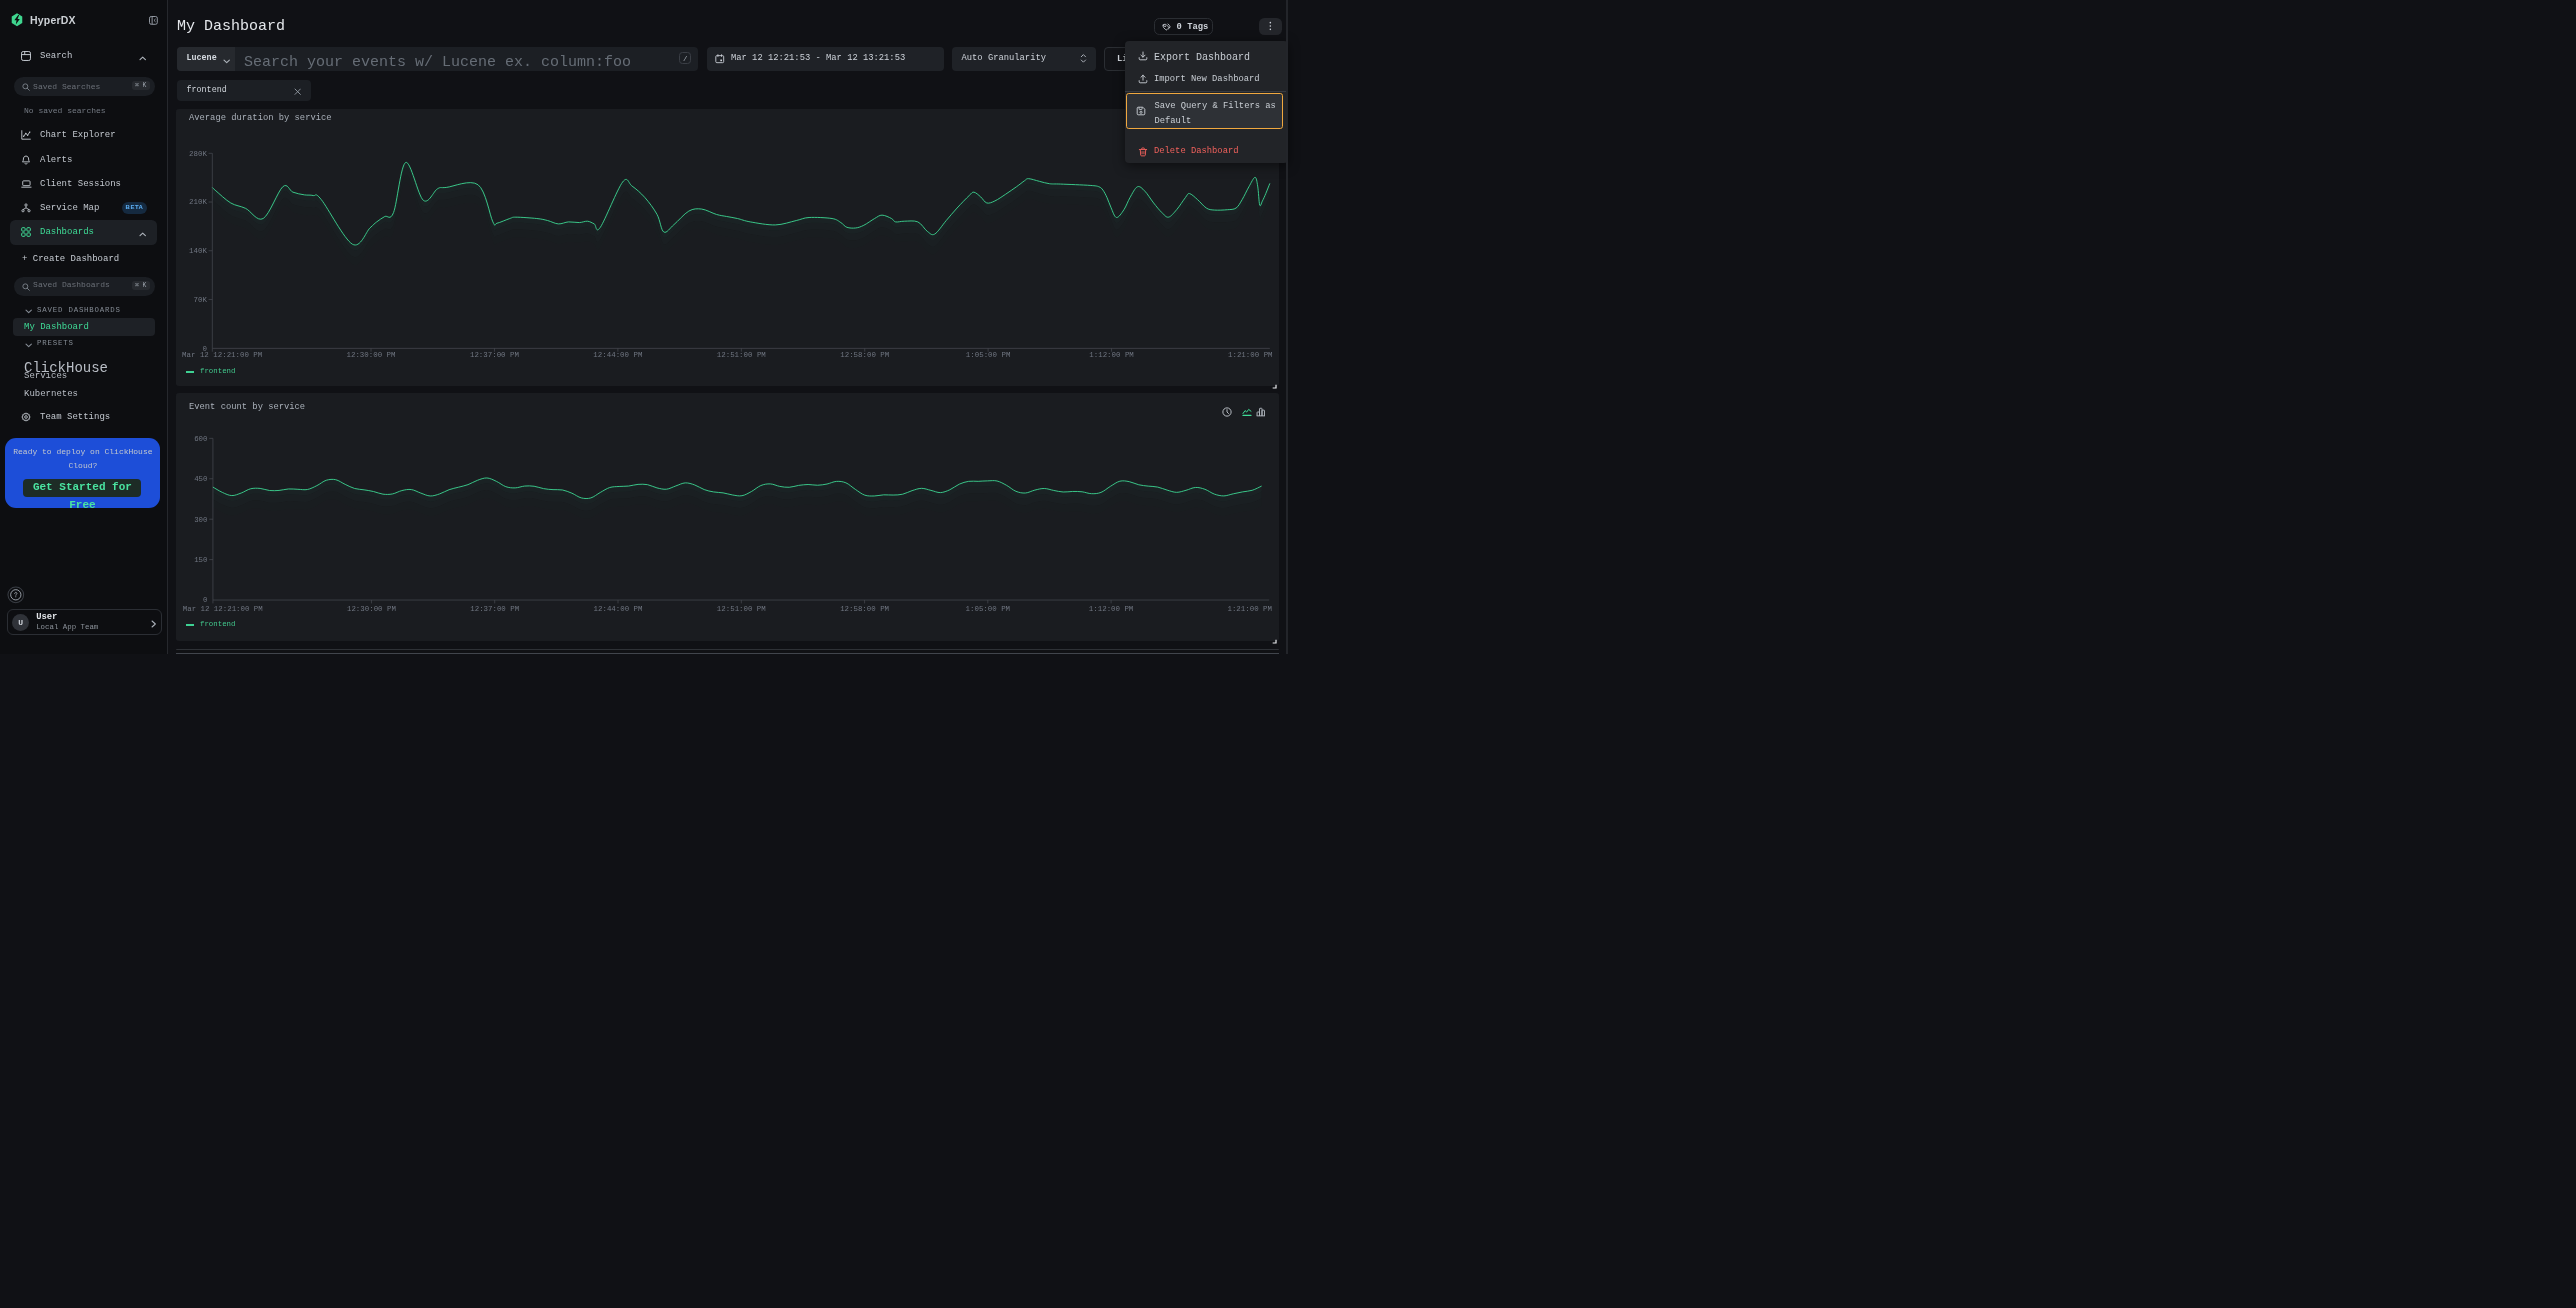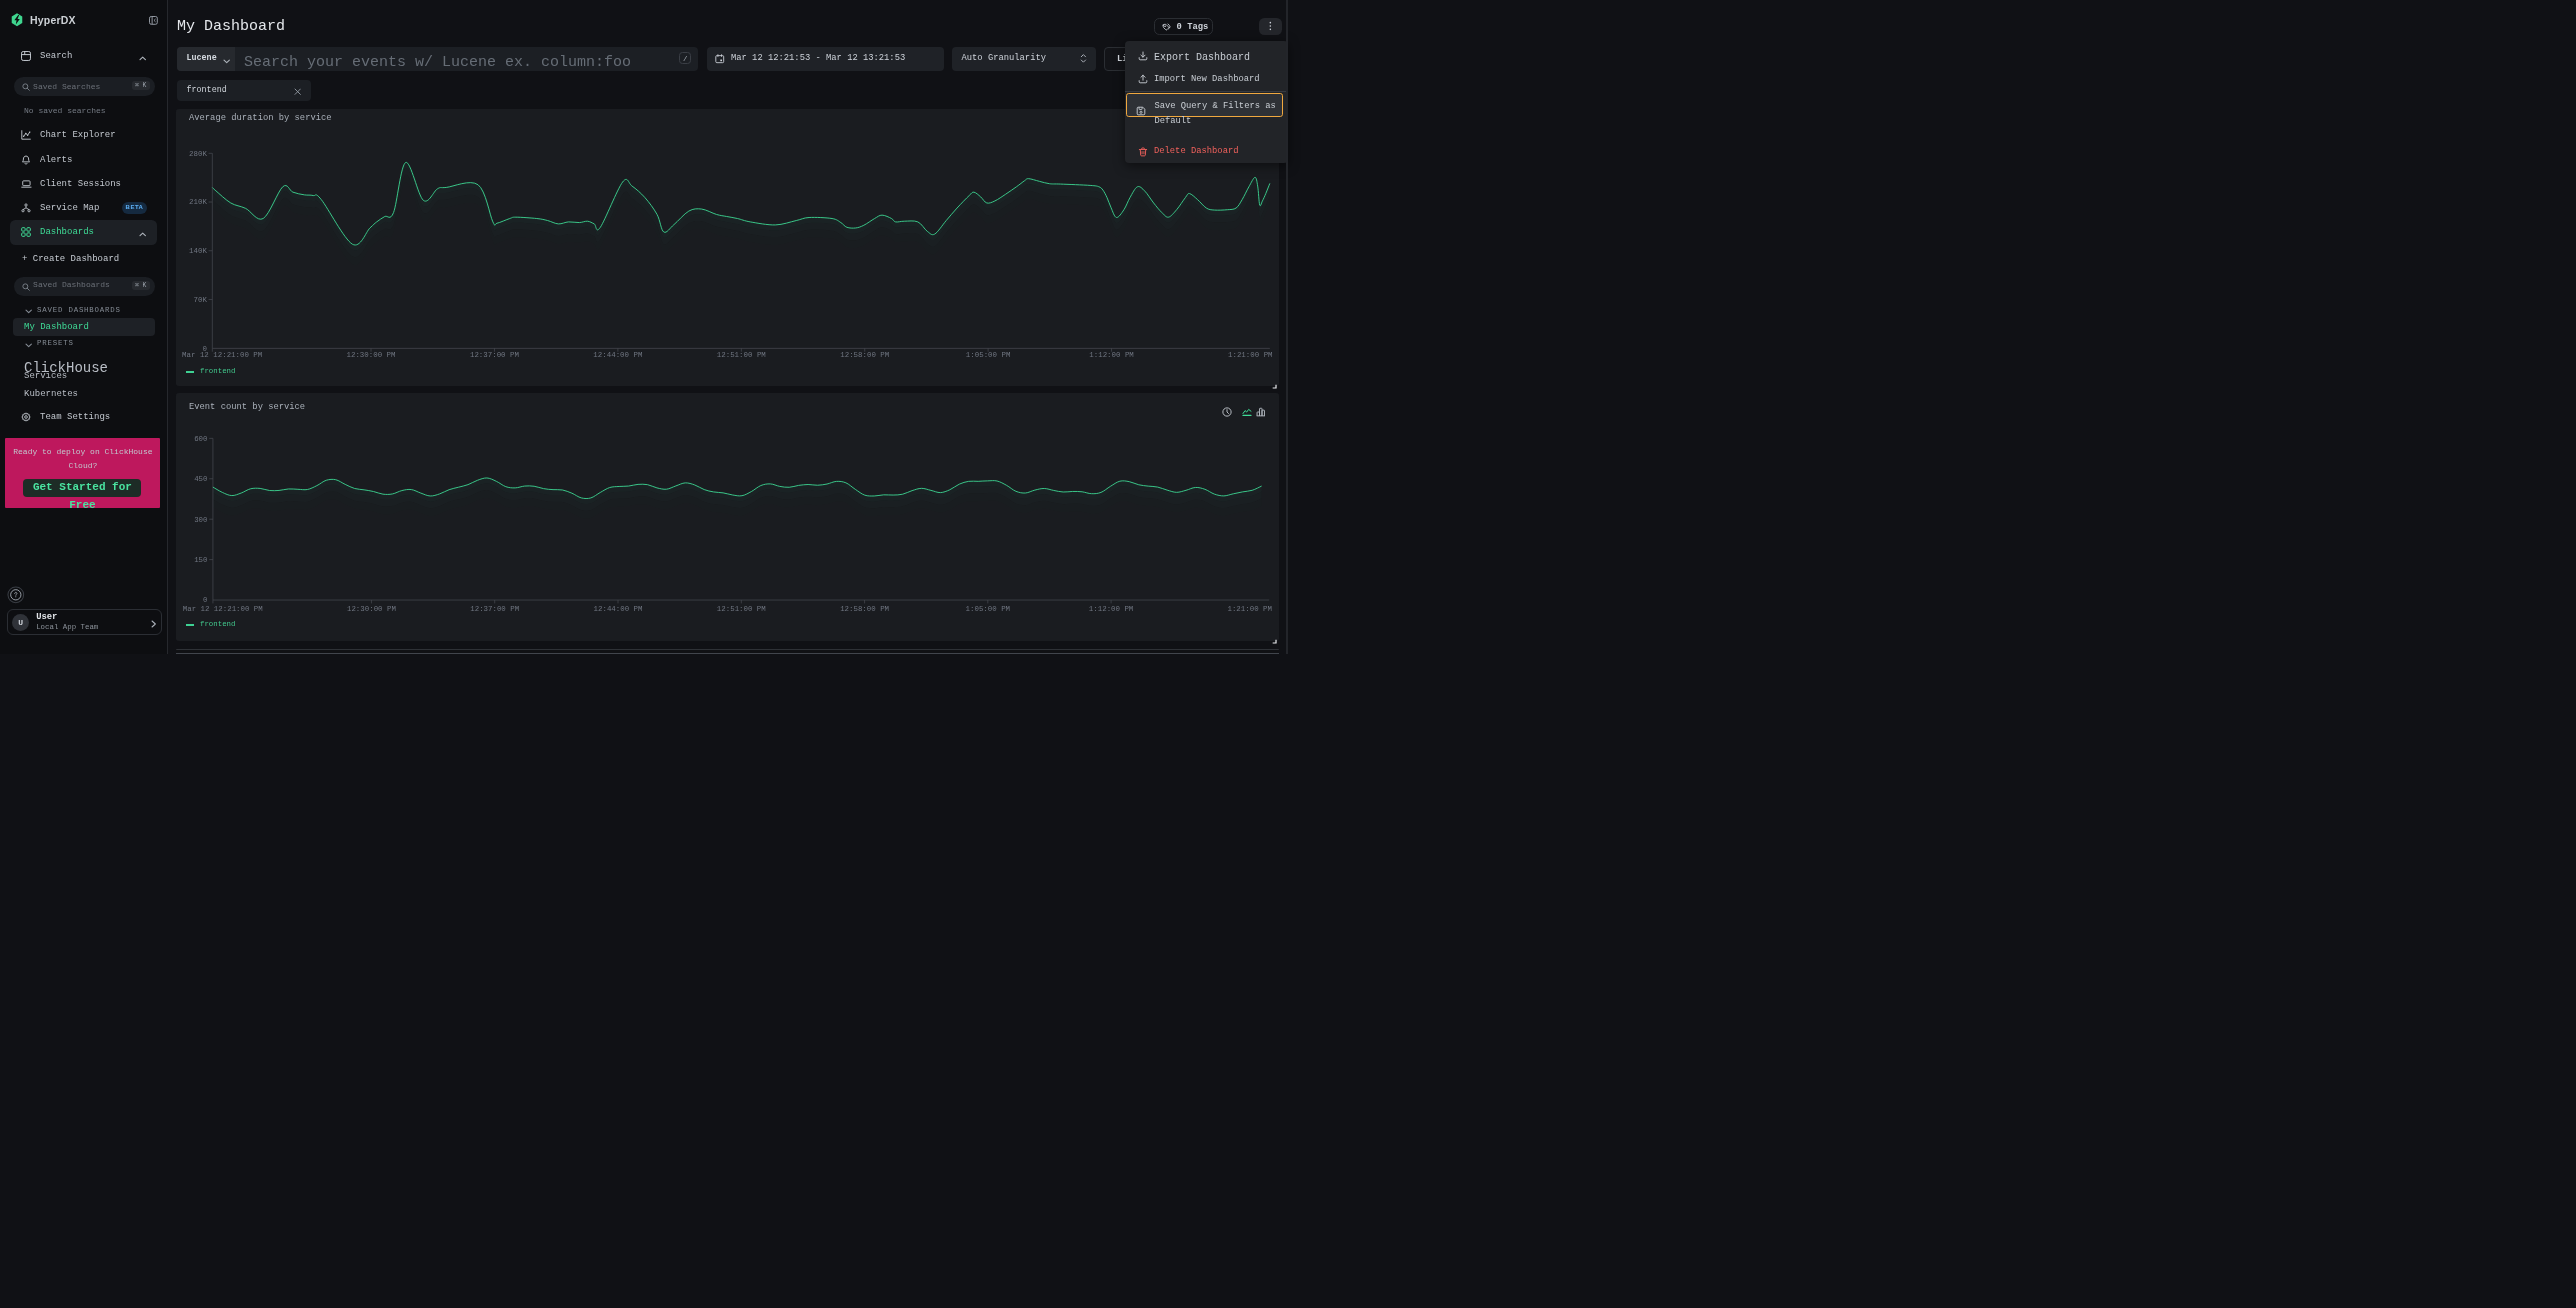--- a/index.html
+++ b/index.html
@@ -93,21 +93,21 @@
       </svg></div>
     <div style="position:absolute;left:37px;top:339px;font-size:7.4px;letter-spacing:0.8px;color:#858c95">PRESETS</div>
     <div style="position:absolute;left:24px;top:360px;font-size:14px;color:#b9bec6">ClickHouse</div>
     <div style="position:absolute;left:24px;top:371px;font-size:9px;color:#b9bec6">Services</div>
     <div style="position:absolute;left:24px;top:389px;font-size:9px;color:#b9bec6">Kubernetes</div>
     <div style="position:absolute;left:21px;top:412px;width:10px;height:10px;"><svg width="10" height="10" viewBox="0 0 15 15" fill="none" style="">
         <circle cx="7.5" cy="7.5" r="2" stroke="#c3c8cf" stroke-width="1.3"></circle>
         <path d="M7.5 1.2 L8.3 3 L10.3 2.2 L10.6 4.3 L12.8 4.2 L12 6.1 L13.9 7.5 L12 8.9 L12.8 10.8 L10.6 10.7 L10.3 12.8 L8.3 12 L7.5 13.8 L6.7 12 L4.7 12.8 L4.4 10.7 L2.2 10.8 L3 8.9 L1.1 7.5 L3 6.1 L2.2 4.2 L4.4 4.3 L4.7 2.2 L6.7 3 Z" stroke="#c3c8cf" stroke-width="1.2" stroke-linejoin="round"></path>
       </svg></div>
     <div style="position:absolute;left:40px;top:411px;font-size:9px;line-height:12px;color:#c3c8cf">Team Settings</div>
-    <div style="position:absolute;left:5.4px;top:438px;width:155px;height:70px;background:#be185d;border-radius:1px;">
+    <div style="position:absolute;left:5.4px;top:438px;width:155px;height:70px;background:#1d4ed8;border-radius:11px;">
       <div style="position:absolute;left:0;top:7.4px;width:155px;text-align:center;font-size:8px;line-height:14px;color:#c2c7ce">Ready to deploy on ClickHouse<br>Cloud?</div>
       <div style="position:absolute;left:18px;top:41px;width:118px;height:17.6px;background:#1d2c26;border-radius:4px;text-align:center;font-size:11px;font-weight:bold;line-height:17.6px;color:#4ae3a0">Get Started for Free</div>
     </div>
     <div style="position:absolute;left:7.4px;top:586px;width:17.6px;height:17.6px;"><svg width="17.6" height="17.6" viewBox="0 0 26 26" fill="none" style="">
         <circle cx="13" cy="13" r="11.6" stroke="#3a3e45" stroke-width="1.5"></circle>
         <circle cx="13" cy="13" r="7.6" stroke="#aab0b9" stroke-width="1.3"></circle>
         <path d="M11.3 11.2 C11.3 10.2 12 9.5 13 9.5 C14 9.5 14.7 10.2 14.7 11.1 C14.7 12.3 13 12.4 13 13.7" stroke="#aab0b9" stroke-width="1.2" stroke-linecap="round" fill="none"></path>
         <circle cx="13" cy="16" r="0.8" fill="#aab0b9"></circle>
       </svg></div>
     <div style="position:absolute;left:7.2px;top:609px;width:155px;height:26px;border:0.7px solid #2b2e34;border-radius:6px;">
@@ -275,21 +275,21 @@
             <path d="M7.5 1.5 L7.5 9 M4.4 6.2 L7.5 9.3 L10.6 6.2" stroke="#c9ced4" stroke-width="1.4" stroke-linecap="round" stroke-linejoin="round"></path>
             <path d="M1.8 10 L1.8 11.8 C1.8 12.6 2.4 13.2 3.2 13.2 L11.8 13.2 C12.6 13.2 13.2 12.6 13.2 11.8 L13.2 10" stroke="#c9ced4" stroke-width="1.4" stroke-linecap="round"></path>
           </svg></div>
         <div style="position:absolute;left:29px;top:10.5px;font-size:10px;color:#c9ced4">Export Dashboard</div>
         <div style="position:absolute;left:12.5px;top:33px;width:10px;height:10px;"><svg width="10" height="10" viewBox="0 0 15 15" fill="none" style="">
             <path d="M7.5 9.3 L7.5 1.8 M4.4 4.9 L7.5 1.8 L10.6 4.9" stroke="#c9ced4" stroke-width="1.4" stroke-linecap="round" stroke-linejoin="round"></path>
             <path d="M1.8 10 L1.8 11.8 C1.8 12.6 2.4 13.2 3.2 13.2 L11.8 13.2 C12.6 13.2 13.2 12.6 13.2 11.8 L13.2 10" stroke="#c9ced4" stroke-width="1.4" stroke-linecap="round"></path>
           </svg></div>
         <div style="position:absolute;left:29px;top:33px;font-size:8.8px;color:#c9ced4">Import New Dashboard</div>
         <div style="position:absolute;left:0px;top:50px;width:163px;height:0.7px;background:#383b41"></div>
-        <div style="position:absolute;left:1.4px;top:52px;width:157px;height:24px;background:#2e3136;border:1.4px solid #f0a83f;border-radius:2.7px;">
+        <div style="position:absolute;left:1.4px;top:52px;width:157px;height:36px;background:#2e3136;border:1.4px solid #f0a83f;border-radius:2.7px;">
           <div style="position:absolute;left:9px;top:12px;width:10px;height:10px;"><svg width="10" height="10" viewBox="0 0 15 15" fill="none" style="">
               <path d="M1.8 3.2 C1.8 2.4 2.4 1.8 3.2 1.8 L10.2 1.8 L13.2 4.8 L13.2 11.8 C13.2 12.6 12.6 13.2 11.8 13.2 L3.2 13.2 C2.4 13.2 1.8 12.6 1.8 11.8 Z" stroke="#c9ced4" stroke-width="1.4" stroke-linejoin="round"></path>
               <path d="M4.6 1.9 L4.6 4.6 C4.6 5 4.9 5.3 5.3 5.3 L8.4 5.3 C8.8 5.3 9.1 5 9.1 4.6 L9.1 1.9" stroke="#c9ced4" stroke-width="1.3"></path>
               <circle cx="7.5" cy="9.4" r="1.6" stroke="#c9ced4" stroke-width="1.3"></circle>
             </svg></div>
           <div style="position:absolute;left:27px;top:4.7px;font-size:8.8px;line-height:15px;color:#c9ced4">Save Query &amp; Filters as<br>Default</div>
         </div>
         <div style="position:absolute;left:12.5px;top:106px;width:10px;height:10px;"><svg width="10" height="10" viewBox="0 0 15 15" fill="none" style="">
             <path d="M2 3.8 L13 3.8" stroke="#f0615c" stroke-width="1.4" stroke-linecap="round"></path>
             <path d="M5.5 3.6 L5.5 2.2 C5.5 1.8 5.8 1.5 6.2 1.5 L8.8 1.5 C9.2 1.5 9.5 1.8 9.5 2.2 L9.5 3.6" stroke="#f0615c" stroke-width="1.4"></path>

